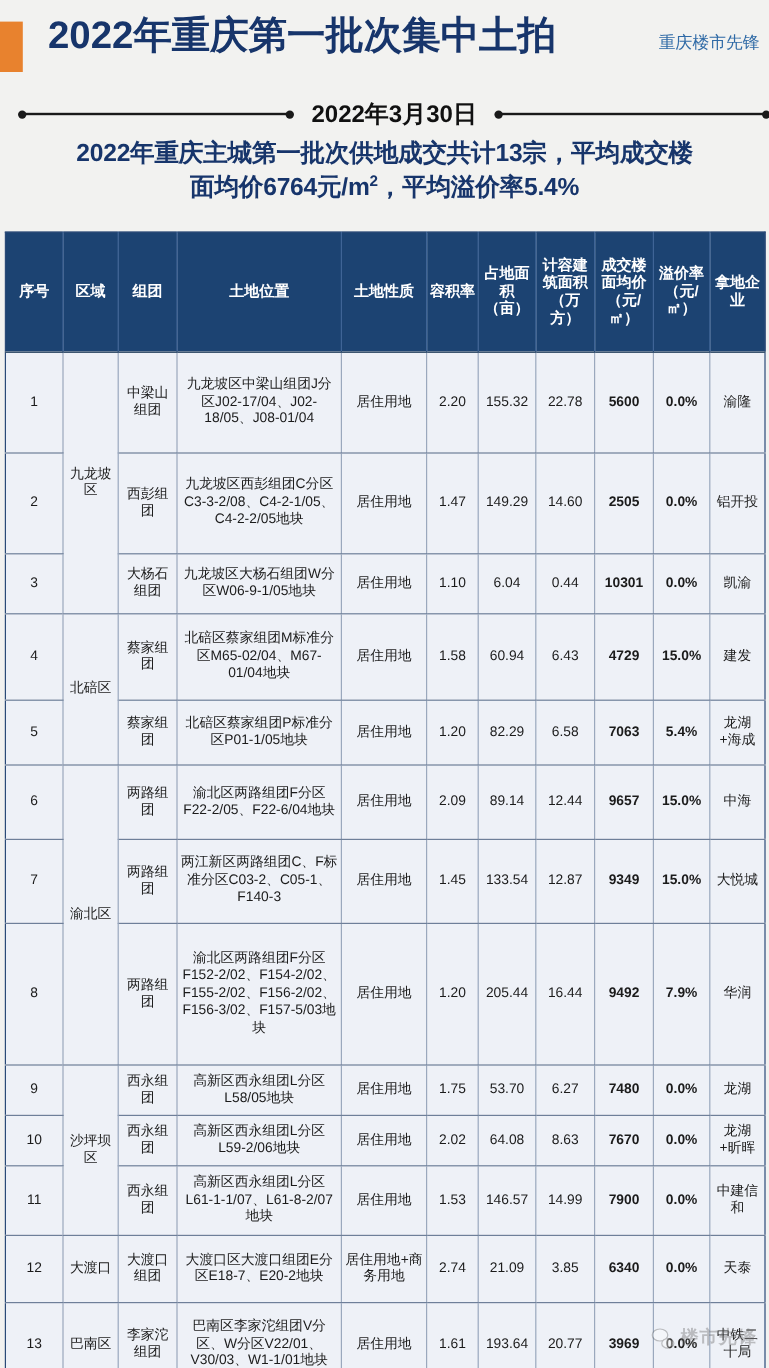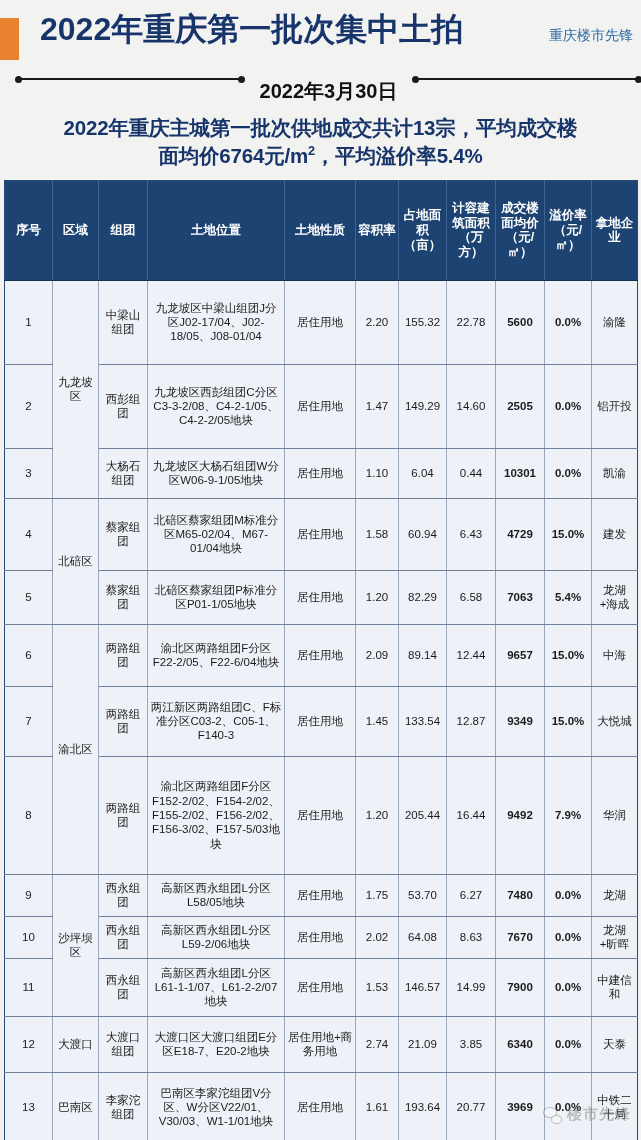--- a/index.html
+++ b/index.html
@@ -50,20 +50,21 @@
     color: #2f6aa6;
     margin-left: 8px;
     white-space: nowrap;
   }
 
   
   .date-band {
     position: relative;
     height: 34px;
     display: flex;
+    align-items: center;
     justify-content: center;
     gap: 0px;
     padding-left: 16px;
   }
   .date-line {
     flex: 1;
     height: 2px;
     background: #1a1a1a;
     position: relative;
   }
@@ -84,21 +85,21 @@
   .date-text {
     font-size: 20px;
     font-weight: bold;
     color: #111111;
     padding: 0 16px;
     white-space: nowrap;
   }
 
   
   .summary {
-    padding: 2px 18px 10px 18px;
+    padding: 2px 18px 22px 18px;
     text-align: center;
     font-size: 20.5px;
     font-weight: bold;
     color: #17356b;
     line-height: 1.36;
     letter-spacing: -0.2px;
   }
   .summary sup { font-size: 0.62em; vertical-align: super; }
 
   
@@ -354,21 +355,21 @@
           <td class="c-num">2.02</td>
           <td class="c-num">64.08</td>
           <td class="c-num">8.63</td>
           <td class="c-price">7670</td>
           <td class="c-prem">0.0%</td>
           <td class="c-firm">龙湖+昕晖</td>
         </tr>
         <tr style="height: 58px;">
           <td class="c-idx">11</td>
           <td class="c-group">西永组团</td>
-          <td class="c-loc">高新区西永组团L分区L61-1-1/07、L61-2-2/07地块</td>
+          <td class="c-loc">高新区西永组团L分区L61-1-1/07、L61-8-2/07地块</td>
           <td class="c-type">居住用地</td>
           <td class="c-num">1.53</td>
           <td class="c-num">146.57</td>
           <td class="c-num">14.99</td>
           <td class="c-price">7900</td>
           <td class="c-prem">0.0%</td>
           <td class="c-firm">中建信和</td>
         </tr>
         <tr style="height: 56px; margin-top: 20px;">
           <td class="c-idx">12</td>

